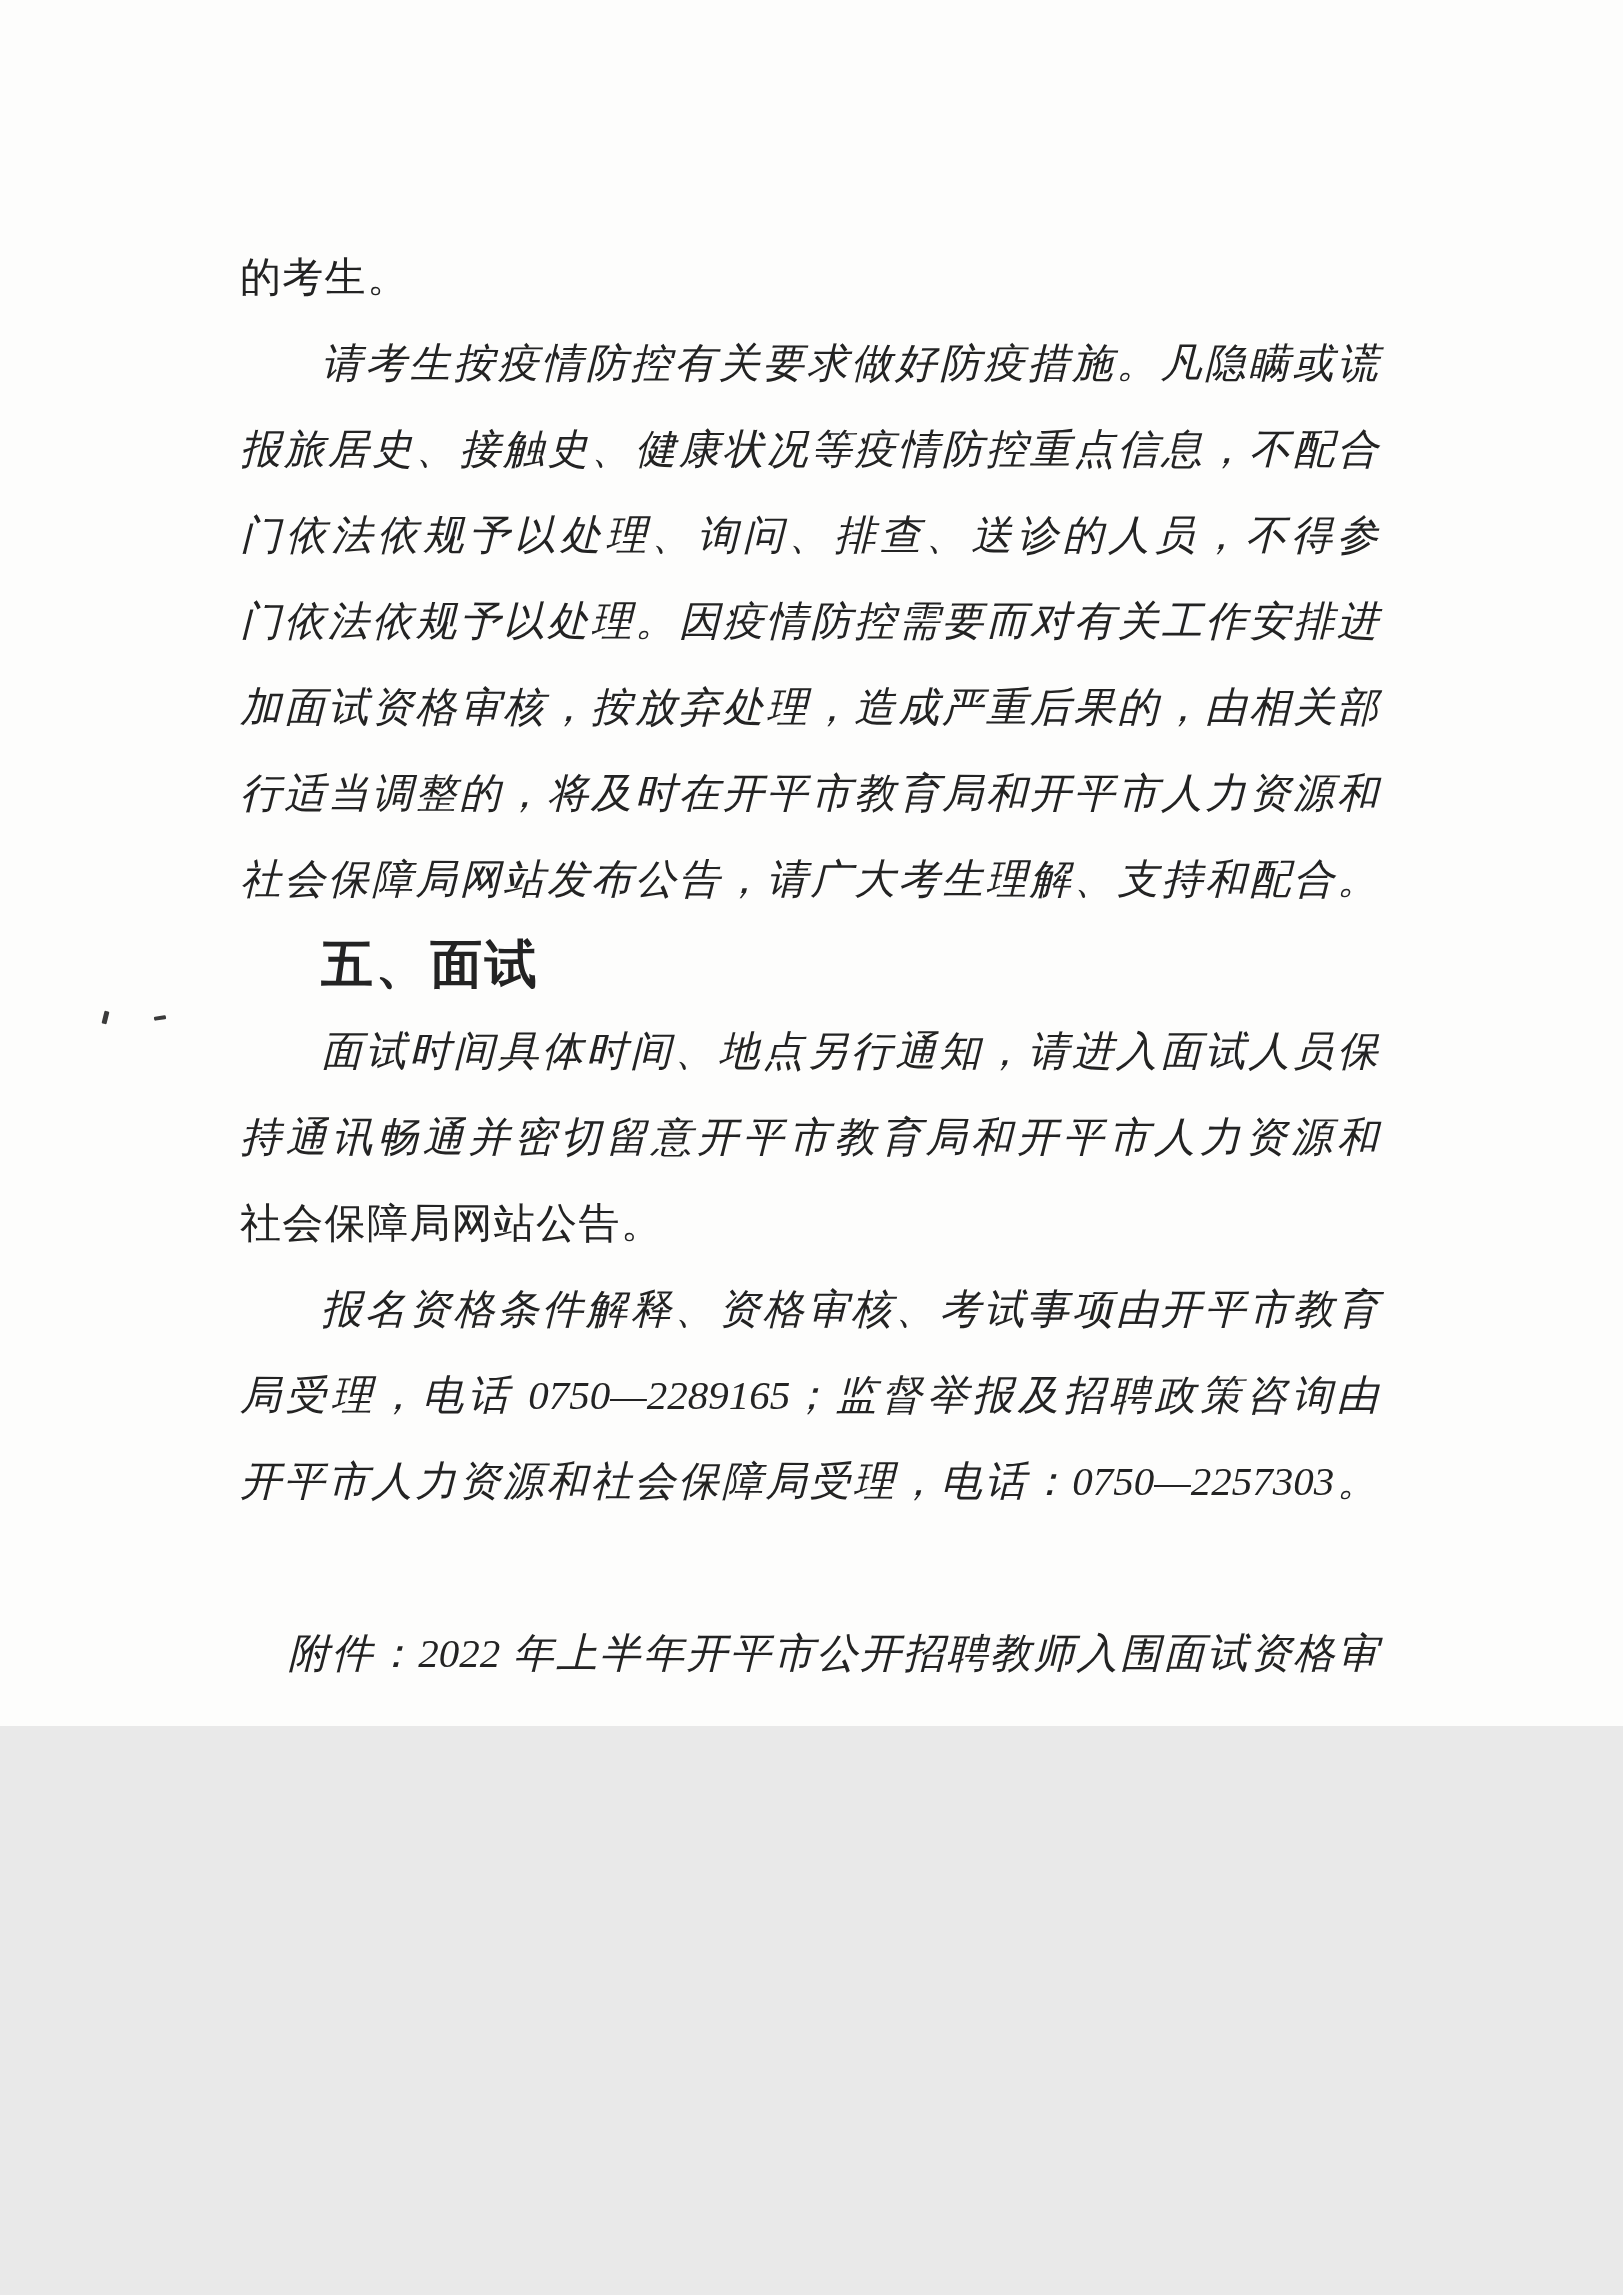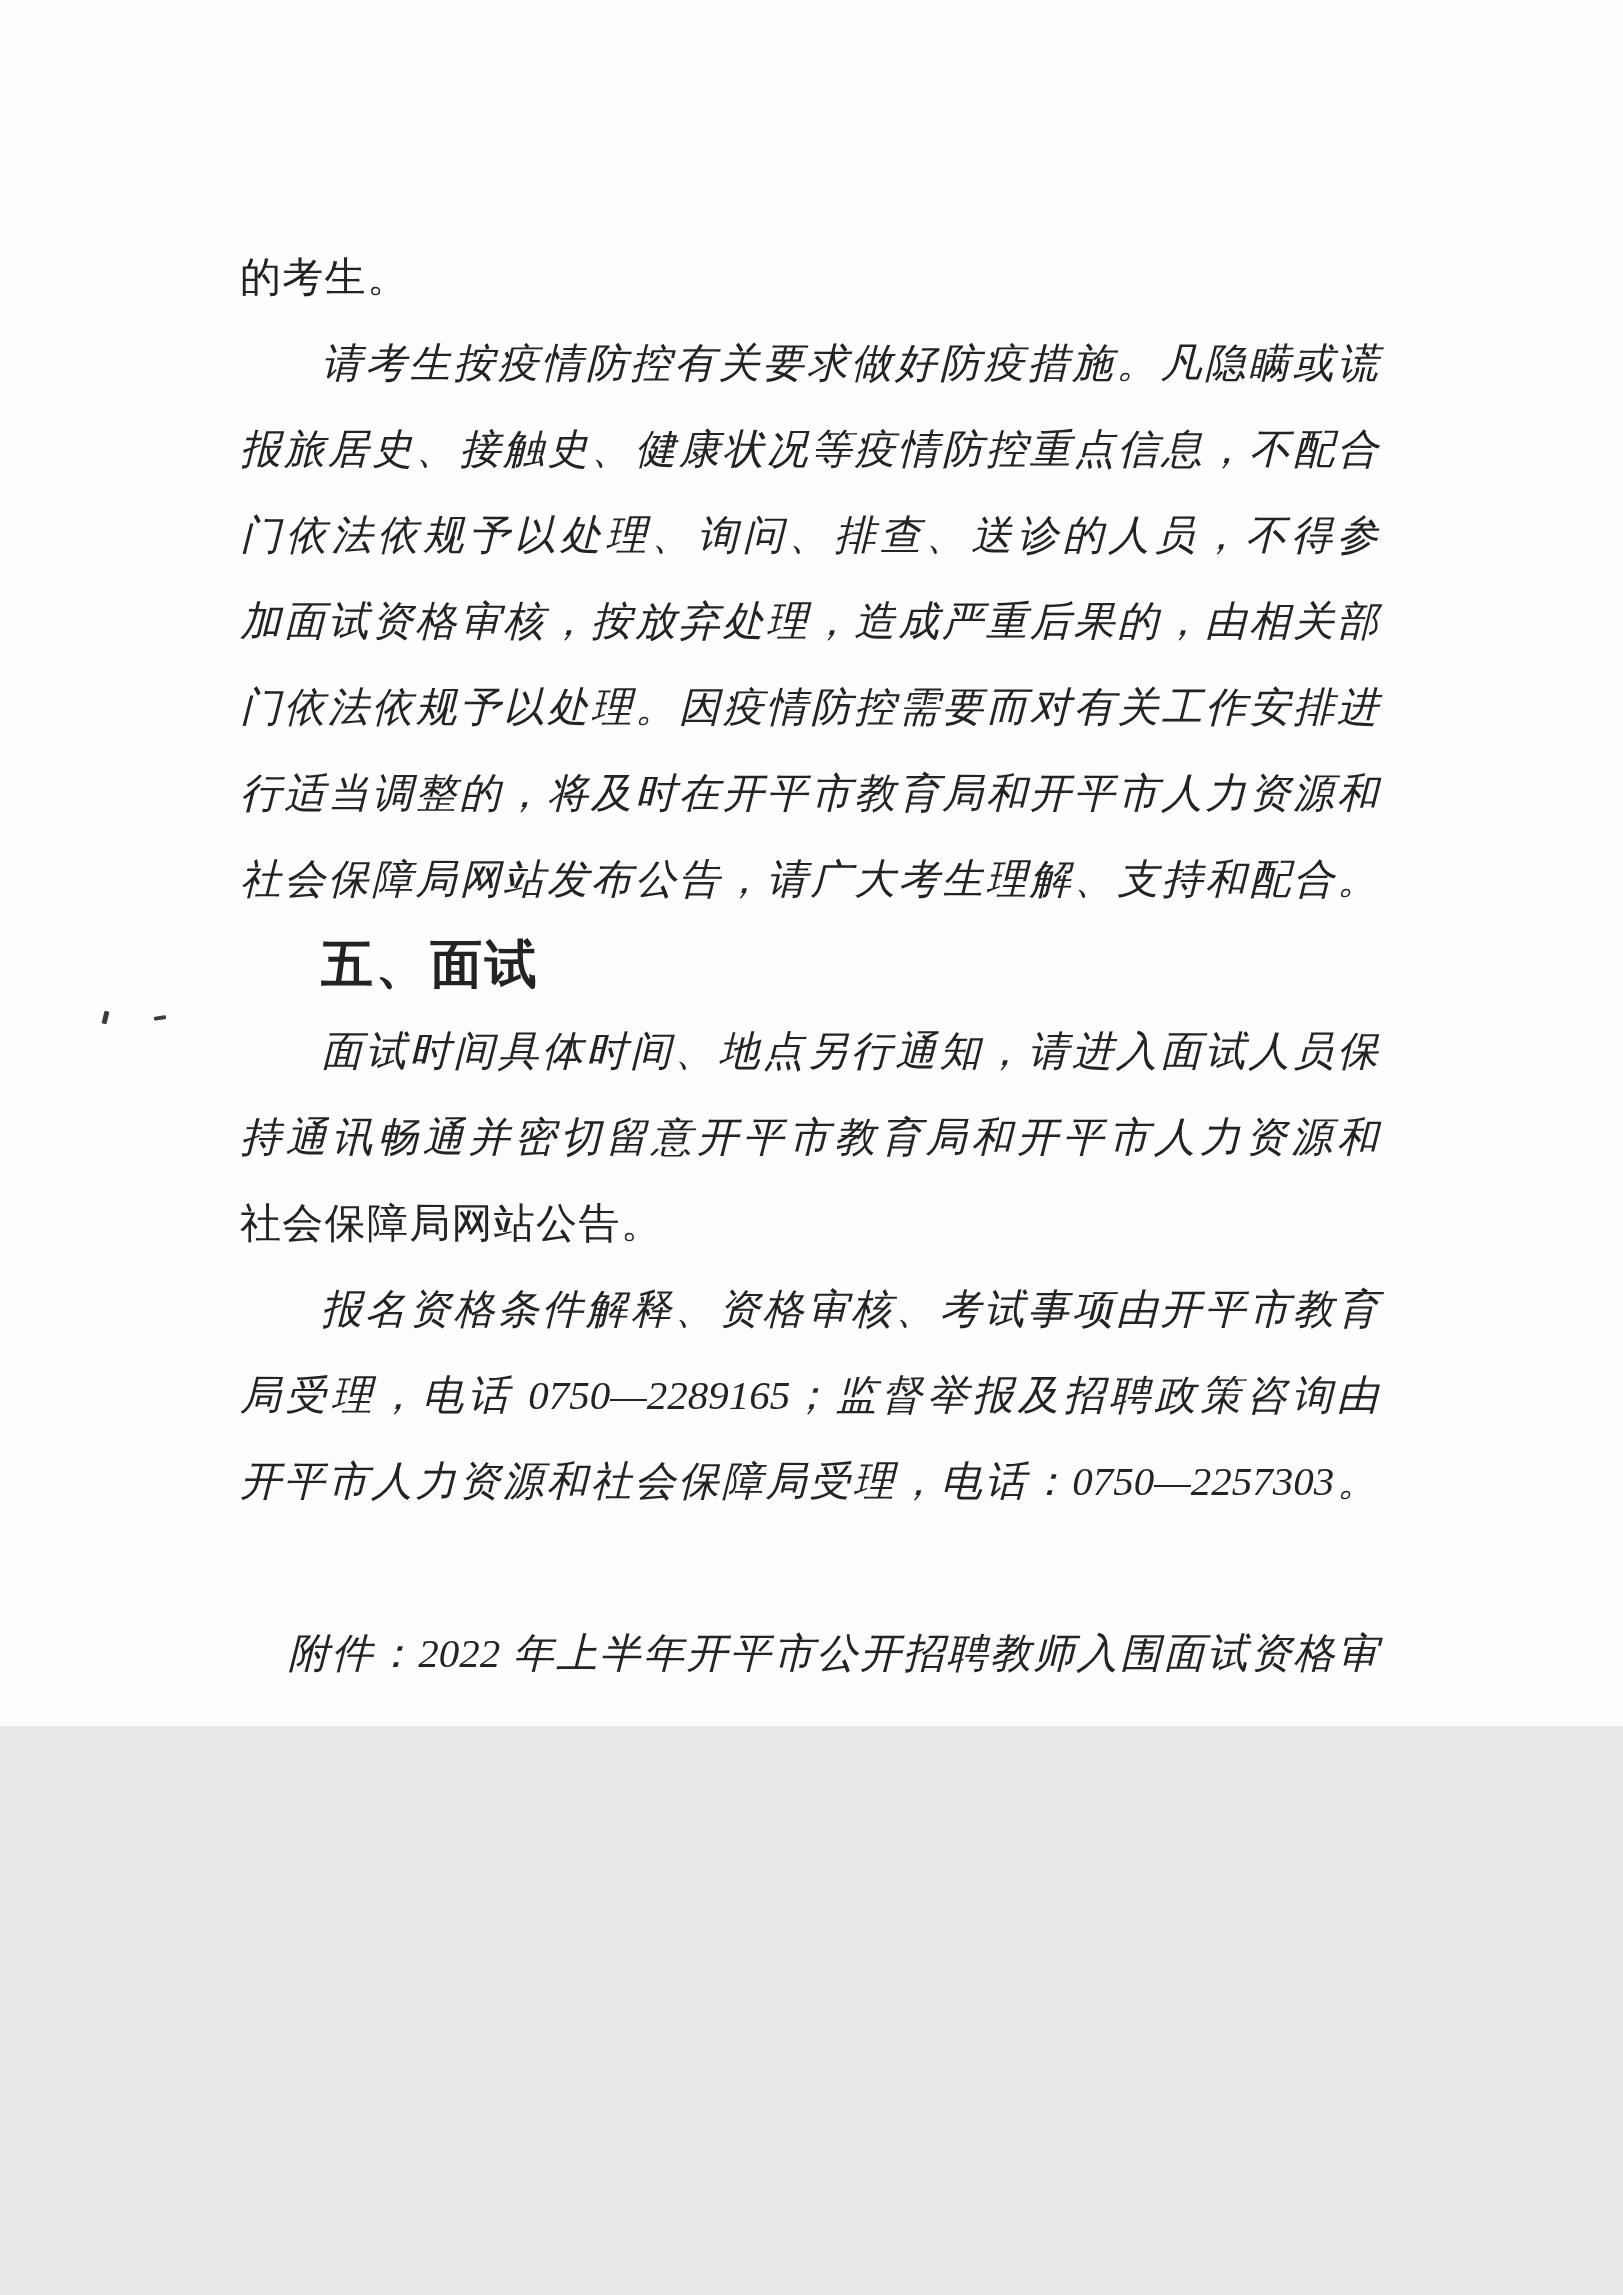--- a/index.html
+++ b/index.html
@@ -125,22 +125,22 @@
 </head>
 <body>
 
 <div class="page">
 
   <div class="textblock">
     <div class="line">的考生。</div>
     <div class="line indent2 jl">请考生按疫情防控有关要求做好防疫措施。凡隐瞒或谎</div>
     <div class="line jl">报旅居史、接触史、健康状况等疫情防控重点信息，不配合</div>
     <div class="line jl">门依法依规予以处理、询问、排查、送诊的人员，不得参</div>
+    <div class="line jl">门依法依规予以处理。因疫情防控需要而对有关工作安排进</div>
     <div class="line jl">加面试资格审核，按放弃处理，造成严重后果的，由相关部</div>
-    <div class="line jl">门依法依规予以处理。因疫情防控需要而对有关工作安排进</div>
     <div class="line jl">行适当调整的，将及时在开平市教育局和开平市人力资源和</div>
     <div class="line jl">社会保障局网站发布公告，请广大考生理解、支持和配合。</div>
     <div class="line indent2 bold">五、面试</div>
     <div class="line indent2 jl">面试时间具体时间、地点另行通知，请进入面试人员保</div>
     <div class="line jl">持通讯畅通并密切留意开平市教育局和开平市人力资源和</div>
     <div class="line">社会保障局网站公告。</div>
     <div class="line indent2 jl">报名资格条件解释、资格审核、考试事项由开平市教育</div>
     <div class="line jl">局受理，电话 0750—2289165；监督举报及招聘政策咨询由</div>
     <div class="line jl">开平市人力资源和社会保障局受理，电话：0750—2257303。</div>
     <div class="line spacer"></div>

